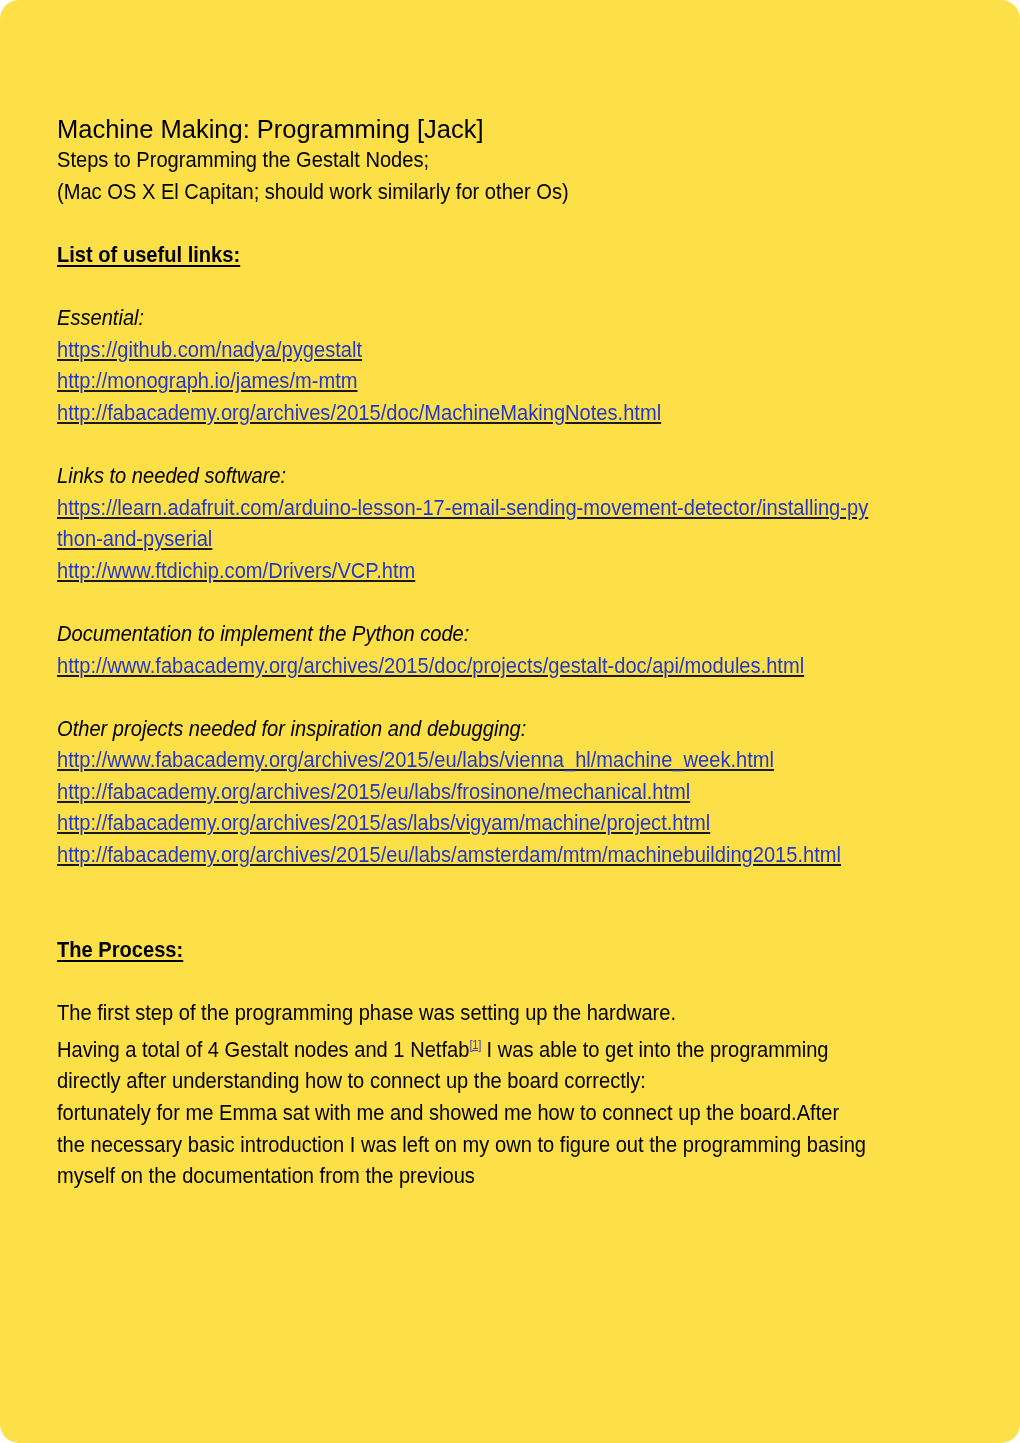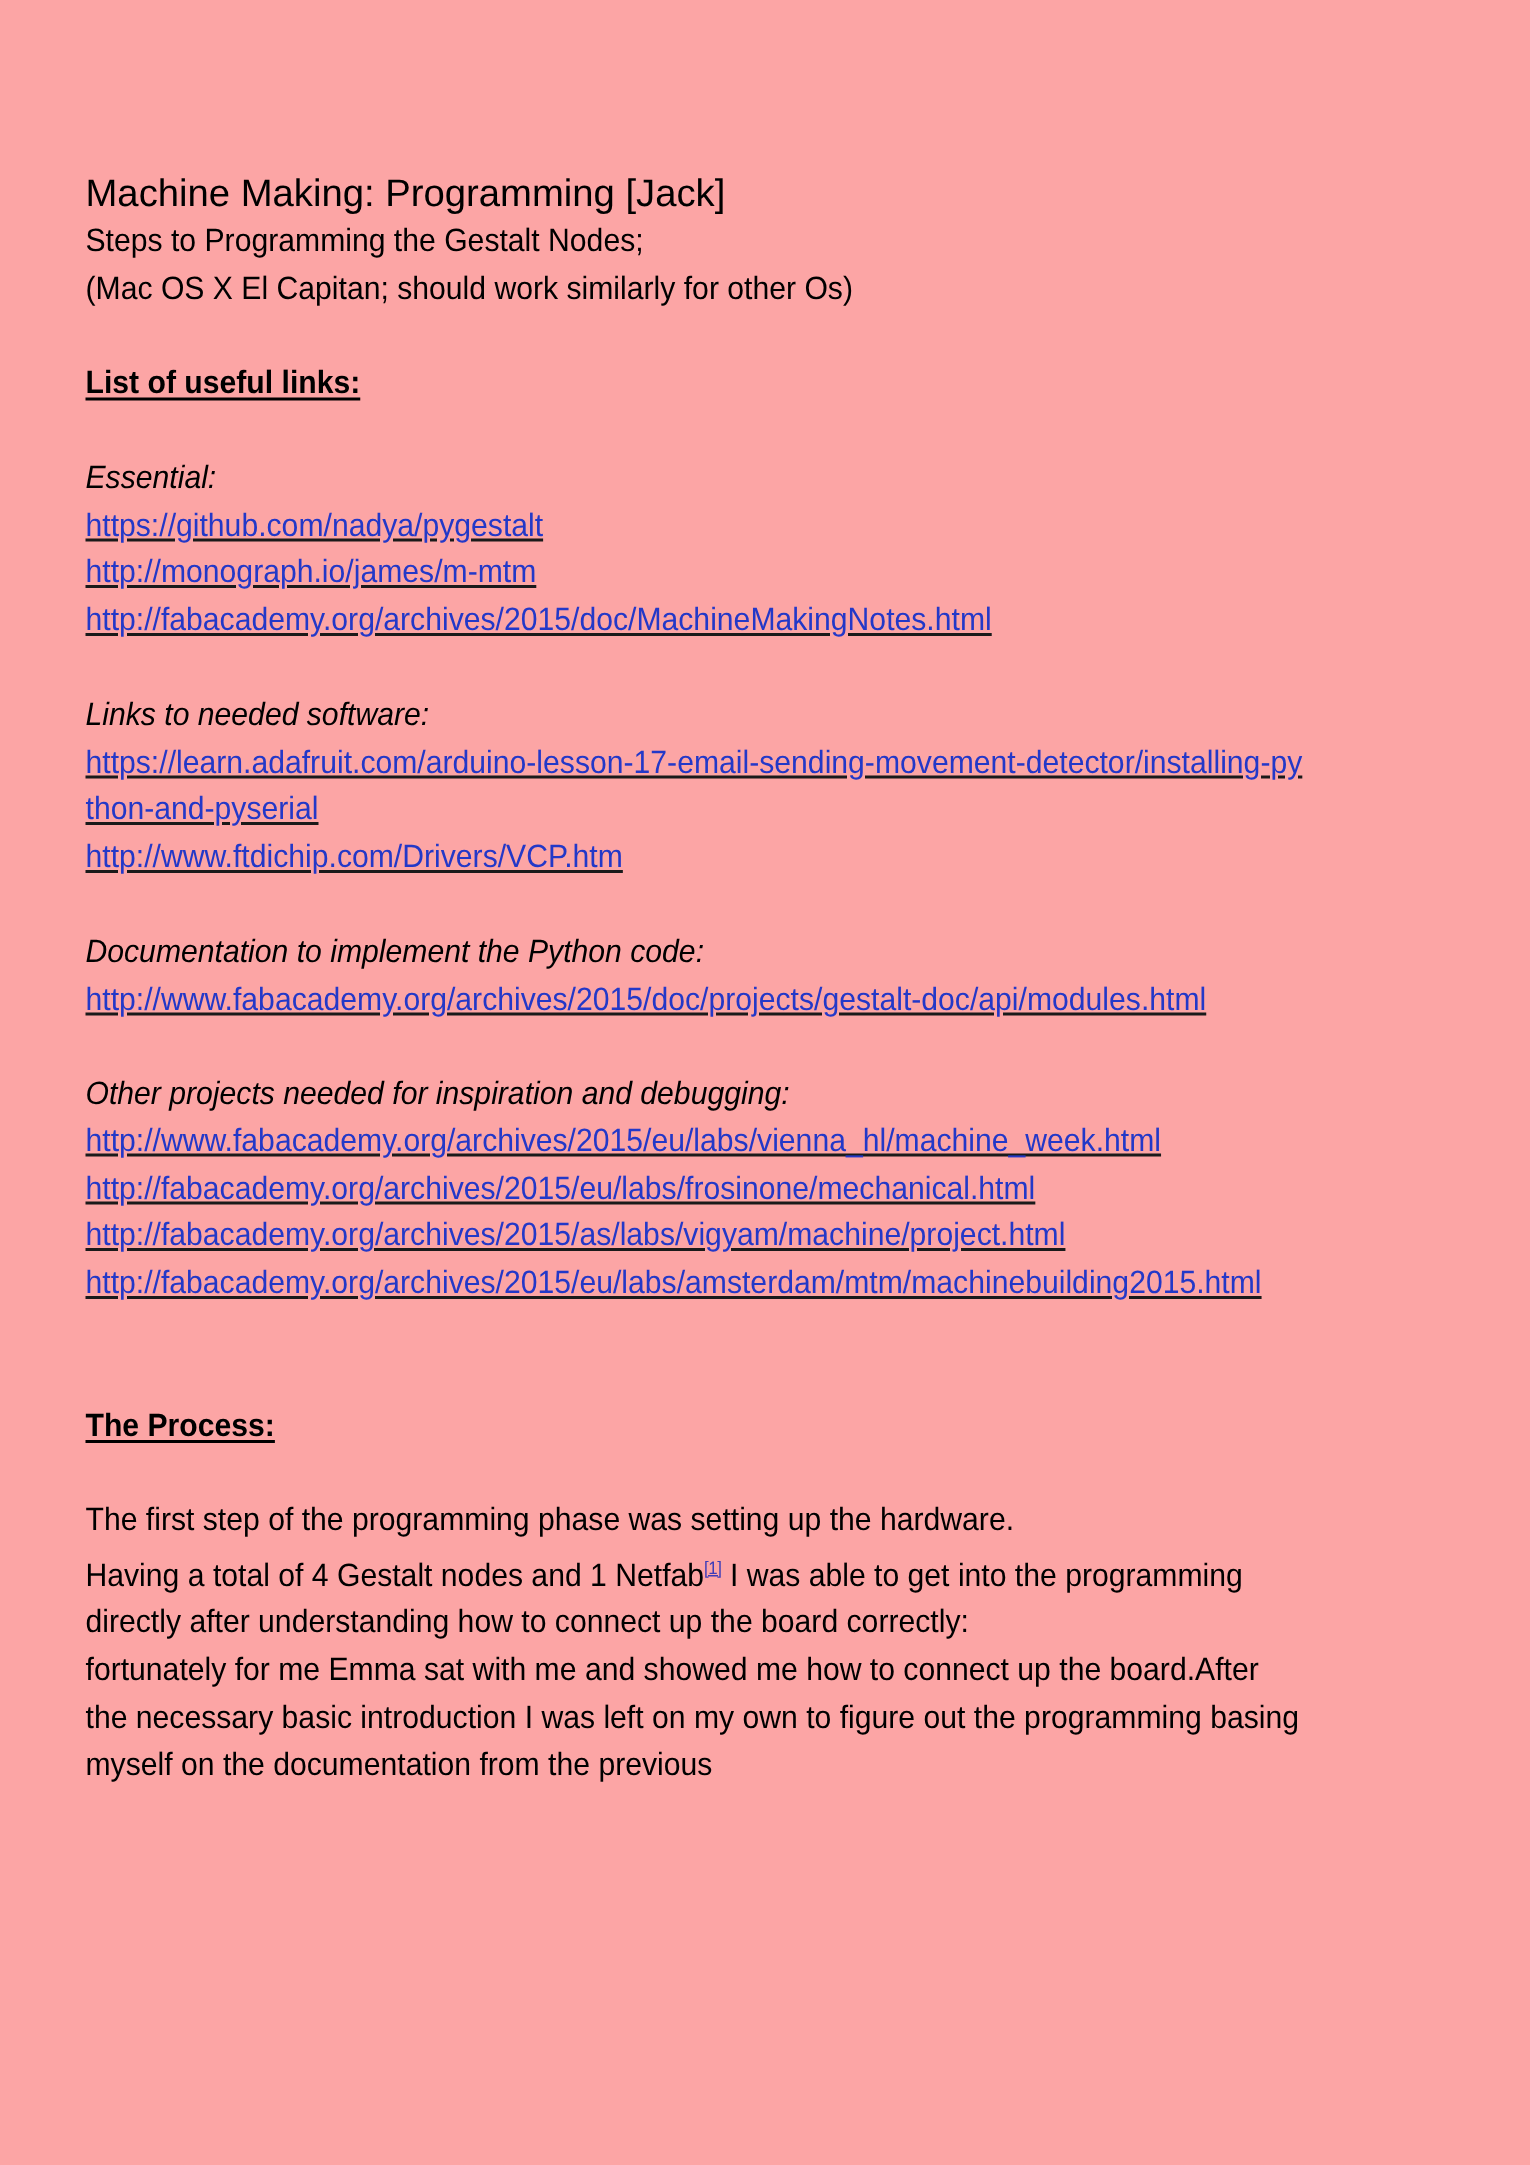--- a/index.html
+++ b/index.html
@@ -13,22 +13,23 @@
     overflow: hidden;
     font-family: "Liberation Sans", sans-serif;
     color: #000000;
     -webkit-font-smoothing: antialiased;
   }
 
   .page {
     position: relative;
     width: 1020px;
     height: 1443px;
-    background: #fca5a5;
+    background: #fde047;
     box-sizing: border-box;
+    border-radius: 19px;
   }
 
   .content {
     position: absolute;
     left: 57px;
     top: 114px;
     width: 812px;
   }
 
   

